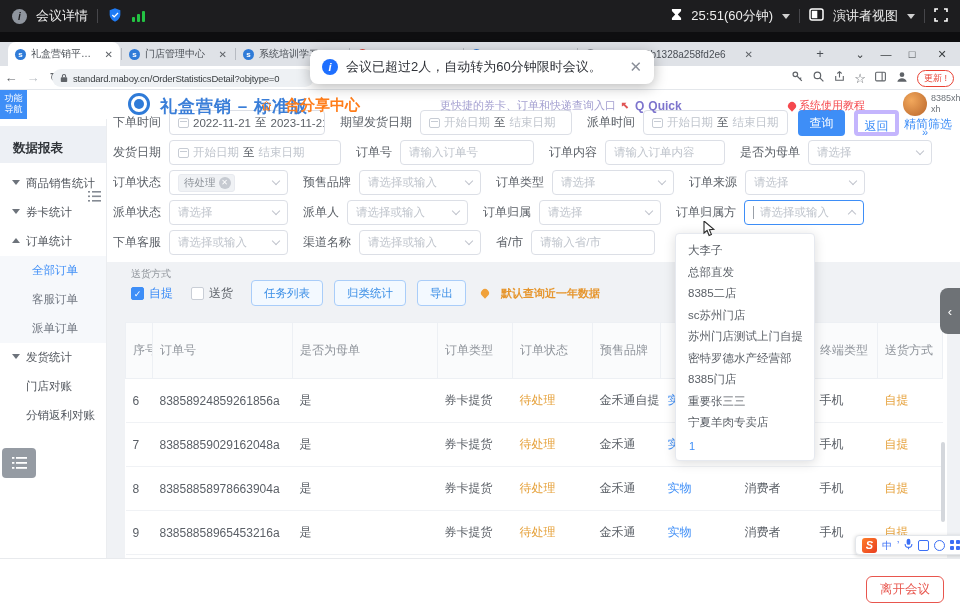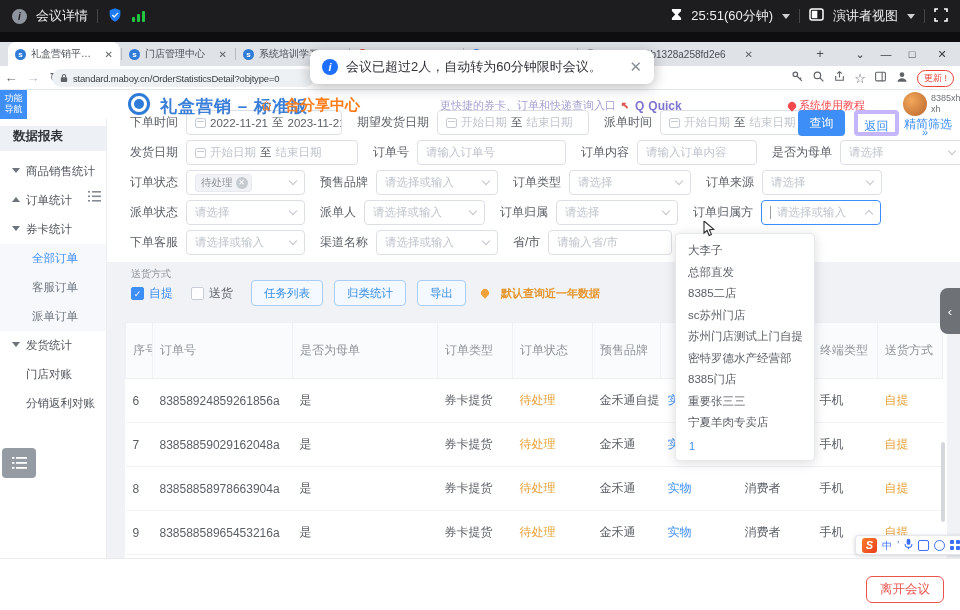--- a/index.html
+++ b/index.html
@@ -55,31 +55,31 @@
   .sharec{position:absolute;left:260px;top:96px;font-size:15px;font-weight:bold;color:#ff7d1a;z-index:11;display:flex;align-items:center;gap:12px}
   .tip{position:absolute;left:440px;top:98px;font-size:11px;color:#a39fd0;z-index:11;display:flex;align-items:center;gap:4px}
   .tip .q{color:#7d74cd;font-weight:bold;font-size:12px}
   .tut{position:absolute;left:788px;top:98px;font-size:11px;color:#f5484d;z-index:11;display:flex;align-items:center;gap:3px}
   .avatar{position:absolute;left:903px;top:92px;width:24px;height:24px;border-radius:50%;z-index:11;
     background:radial-gradient(circle at 35% 35%,#f2a85c,#b9652a)}
   .uname{position:absolute;left:931px;top:93px;font-size:9px;color:#6d7278;line-height:11px;z-index:11}
 
   
   .sidebar{position:absolute;left:0;top:119px;width:107px;height:439px;background:#fff;border-right:1px solid #ebedf0;z-index:10}
-  .sb-head{margin:7px 0 6px 0;background:#edf0f5;font-size:12.5px;font-weight:bold;color:#2f3338;padding:2px 0 6px 13px}
+  .sb-head{margin:7px 0 6px 0;background:#edf0f5;font-size:12.5px;font-weight:bold;color:#2f3338;padding:14px 0 6px 13px}
   .sb-item{position:relative;font-size:11.5px;color:#50555c;padding:7px 0 7px 26px;white-space:nowrap}
   .sb-item .tri{position:absolute;left:12px;top:11px;width:0;height:0}
   .tri.dn{border-left:4px solid transparent;border-right:4px solid transparent;border-top:5px solid #6d737b}
   .tri.up{border-left:4px solid transparent;border-right:4px solid transparent;border-bottom:5px solid #6d737b}
   .sb-sub{background:#f6f8fb;font-size:11.5px;color:#707680;padding:7px 0 7px 32px;white-space:nowrap}
   .sb-sub.active{color:#3e8ef7}
   .sb-toggle{position:absolute;left:88px;top:188px;color:#858b94;z-index:12}
 
   
-  .frow{position:absolute;left:130px;display:flex;align-items:flex-start;z-index:10}
+  .frow{position:absolute;left:113px;display:flex;align-items:flex-start;z-index:10}
   .ffield{display:flex;align-items:center;margin-right:15px}
   .flabel{font-size:12px;color:#5a5f66;padding-right:8px;white-space:nowrap}
   .fctl{height:25px;border:1px solid #dcdfe6;border-radius:4px;background:#fff;display:flex;align-items:center;
     padding:0 8px;font-size:11.5px;color:#bfc4cc;gap:4px;white-space:nowrap;overflow:hidden}
   .fctl .val{color:#5a5f66}
   .fctl.open{border-color:#3e8ef7}
   .fctl .spacer{flex:1}
   .cv{width:6px;height:6px;border-right:1.4px solid #c0c4cc;border-bottom:1.4px solid #c0c4cc;transform:rotate(45deg);margin-top:-3px;flex:0 0 auto}
   .cv.up{transform:rotate(-135deg);margin-top:3px}
   .cal{width:11px;height:10px;border:1.2px solid #c7ccd4;border-radius:2px;position:relative;flex:0 0 auto}
@@ -303,22 +303,22 @@
   <div class="avatar"></div>
   <div class="uname">
     <div>8385xh</div>
       <div>xh</div>
   </div>
 
   <div class="sidebar">
     <div class="sb-head">数据报表</div>
     <div id="sb-items">
         <div class="sb-item"><span class="tri dn"></span><span>商品销售统计</span></div>
+        <div class="sb-item"><span class="tri dn"></span><span>券卡统计</span></div>
         <div class="sb-item"><span class="tri up"></span><span>订单统计</span></div>
-        <div class="sb-item"><span class="tri dn"></span><span>券卡统计</span></div>
         <div class="sb-sub active">全部订单</div>
         <div class="sb-sub">客服订单</div>
         <div class="sb-sub">派单订单</div>
         <div class="sb-item"><span class="tri dn"></span><span>发货统计</span></div>
         <div class="sb-item"><span>门店对账</span></div>
         <div class="sb-item"><span>分销返利对账</span></div>
       </div>
   </div>
   <div class="sb-toggle">
     <svg width="13" height="11" viewBox="0 0 13 11" fill="#858b94">
@@ -366,21 +366,21 @@
           <span class="flabel">发货日期</span>
           <span class="fctl" style="width: 172px;">
             <span class="cal"></span>
             <span>开始日期</span>
             <span class="val">至</span>
             <span>结束日期</span>
           </span>
         </span>
         <span class="ffield">
           <span class="flabel">订单号</span>
-          <span class="fctl" style="width: 149px;">
+          <span class="fctl" style="width: 134px;">
             <span>请输入订单号</span>
           </span>
         </span>
         <span class="ffield">
           <span class="flabel">订单内容</span>
           <span class="fctl" style="width: 120px;">
             <span>请输入订单内容</span>
           </span>
         </span>
         <span class="ffield">

